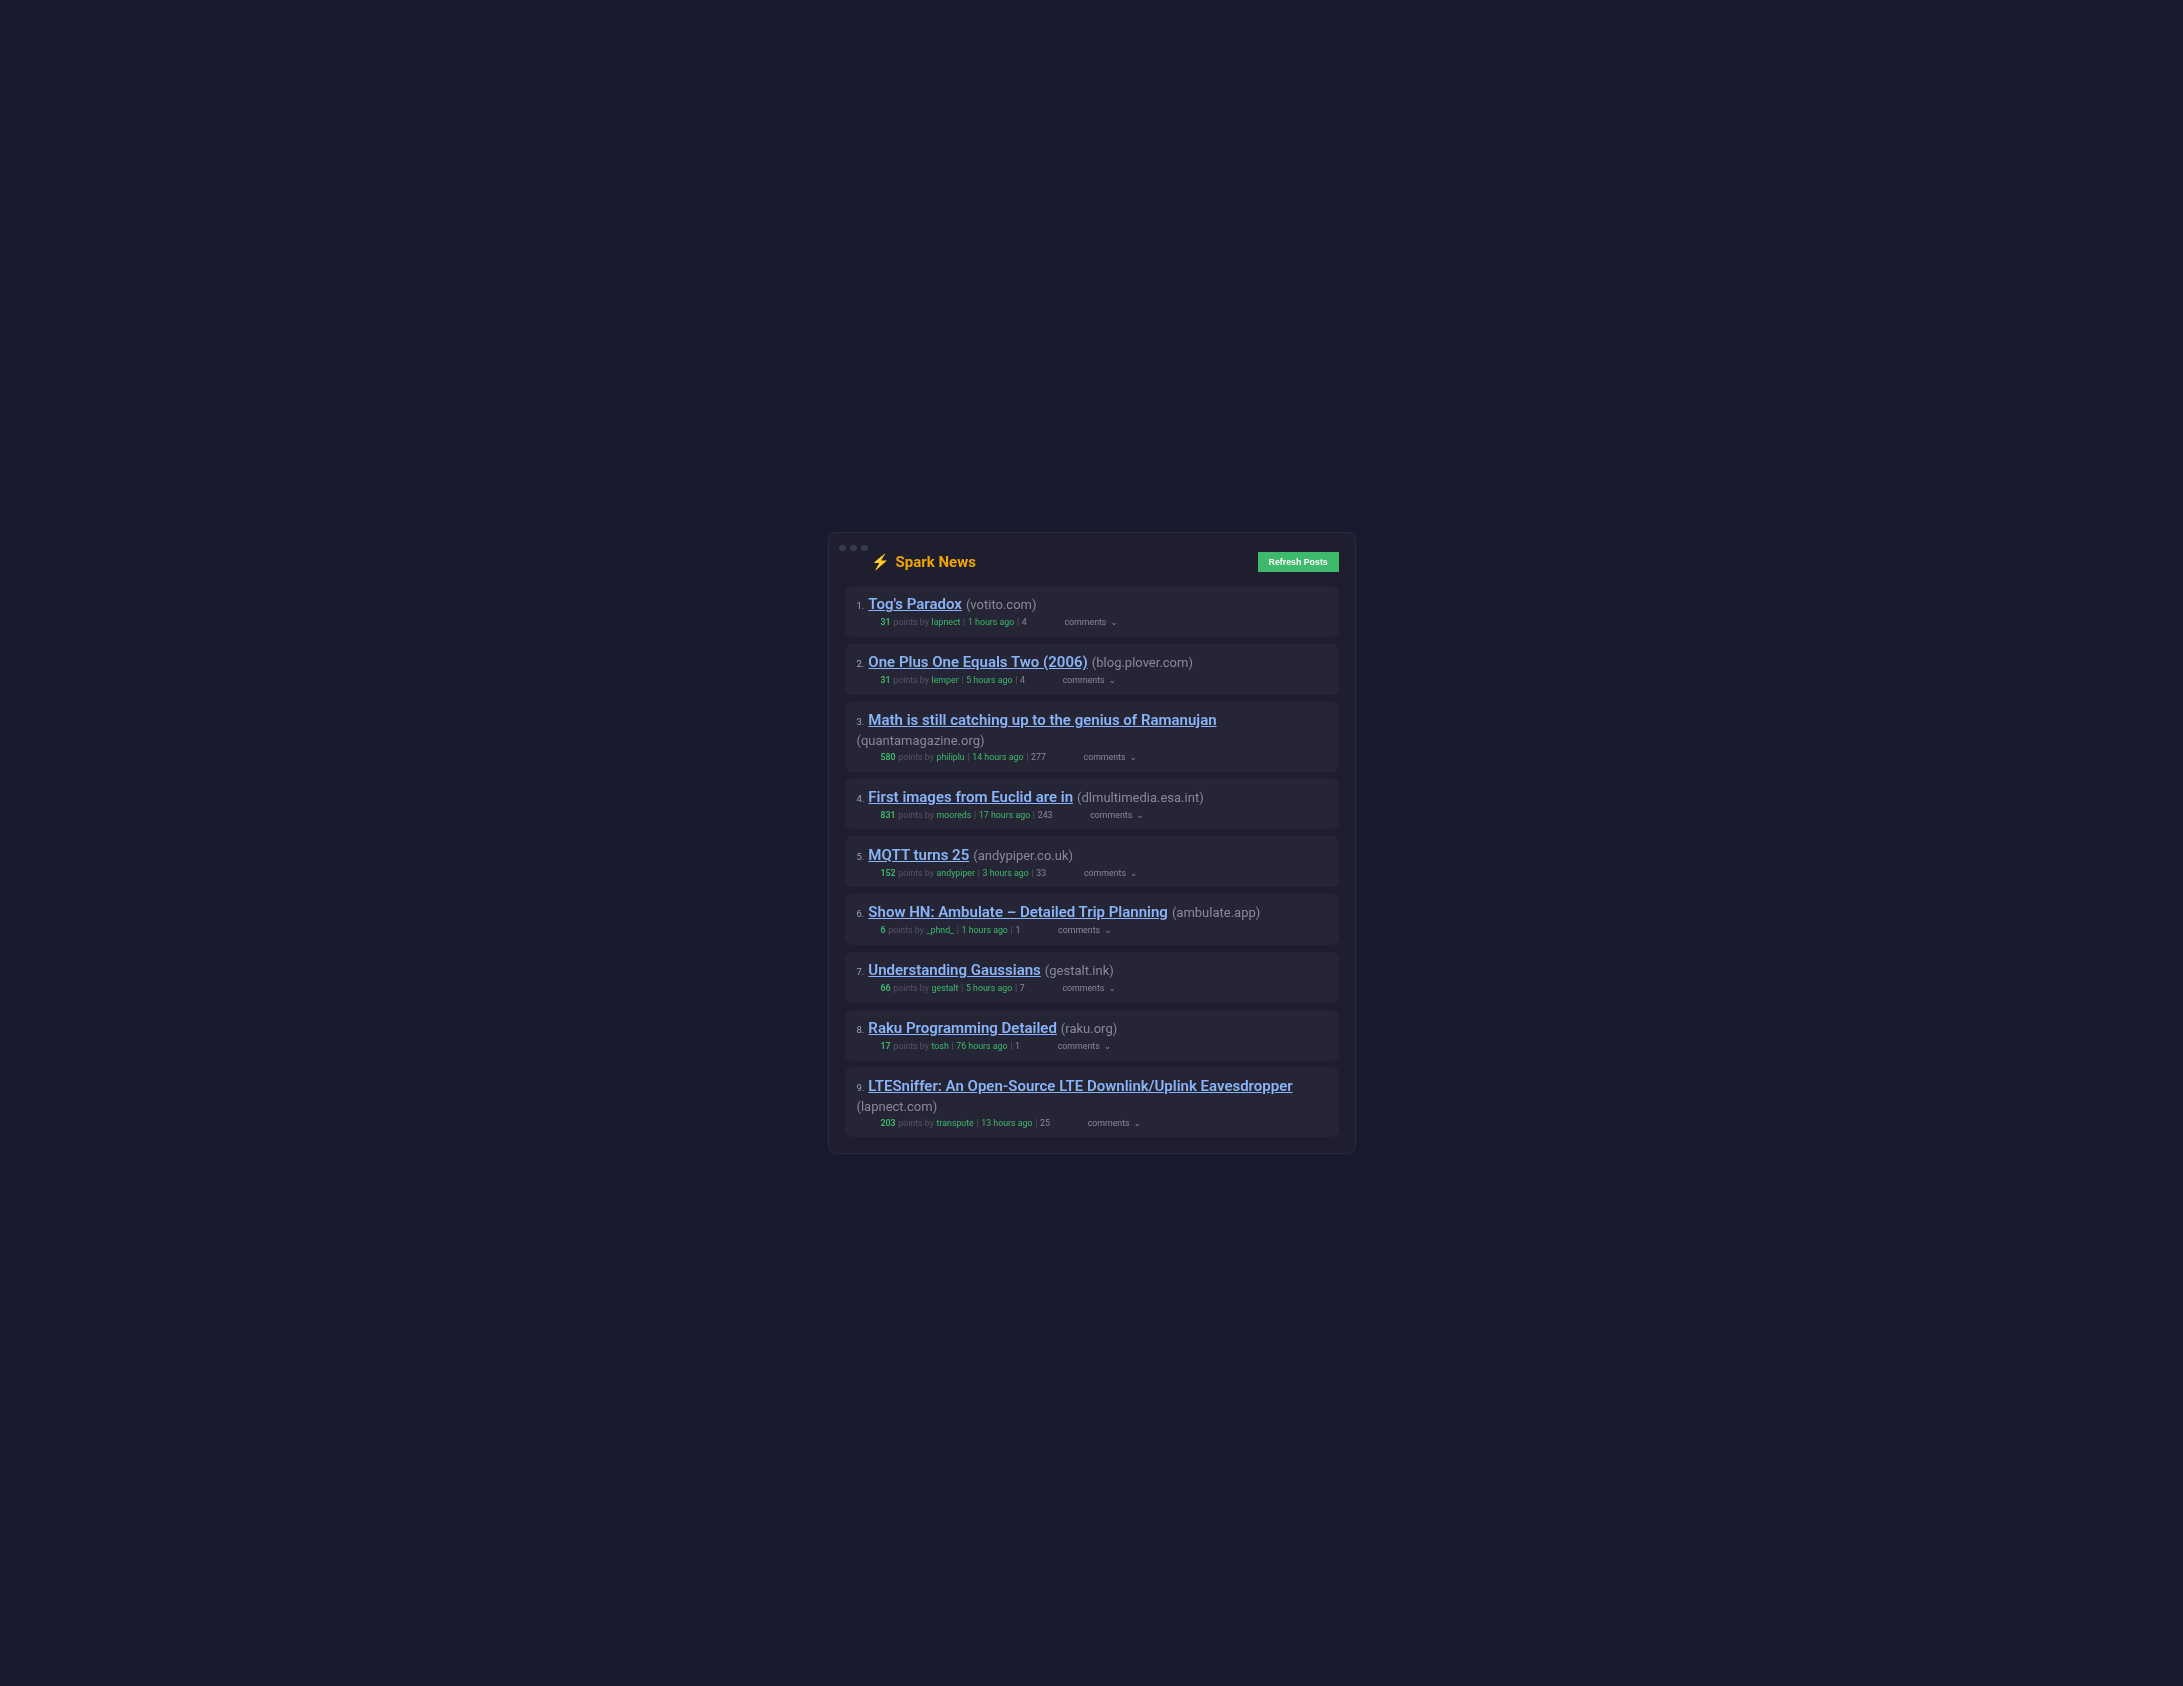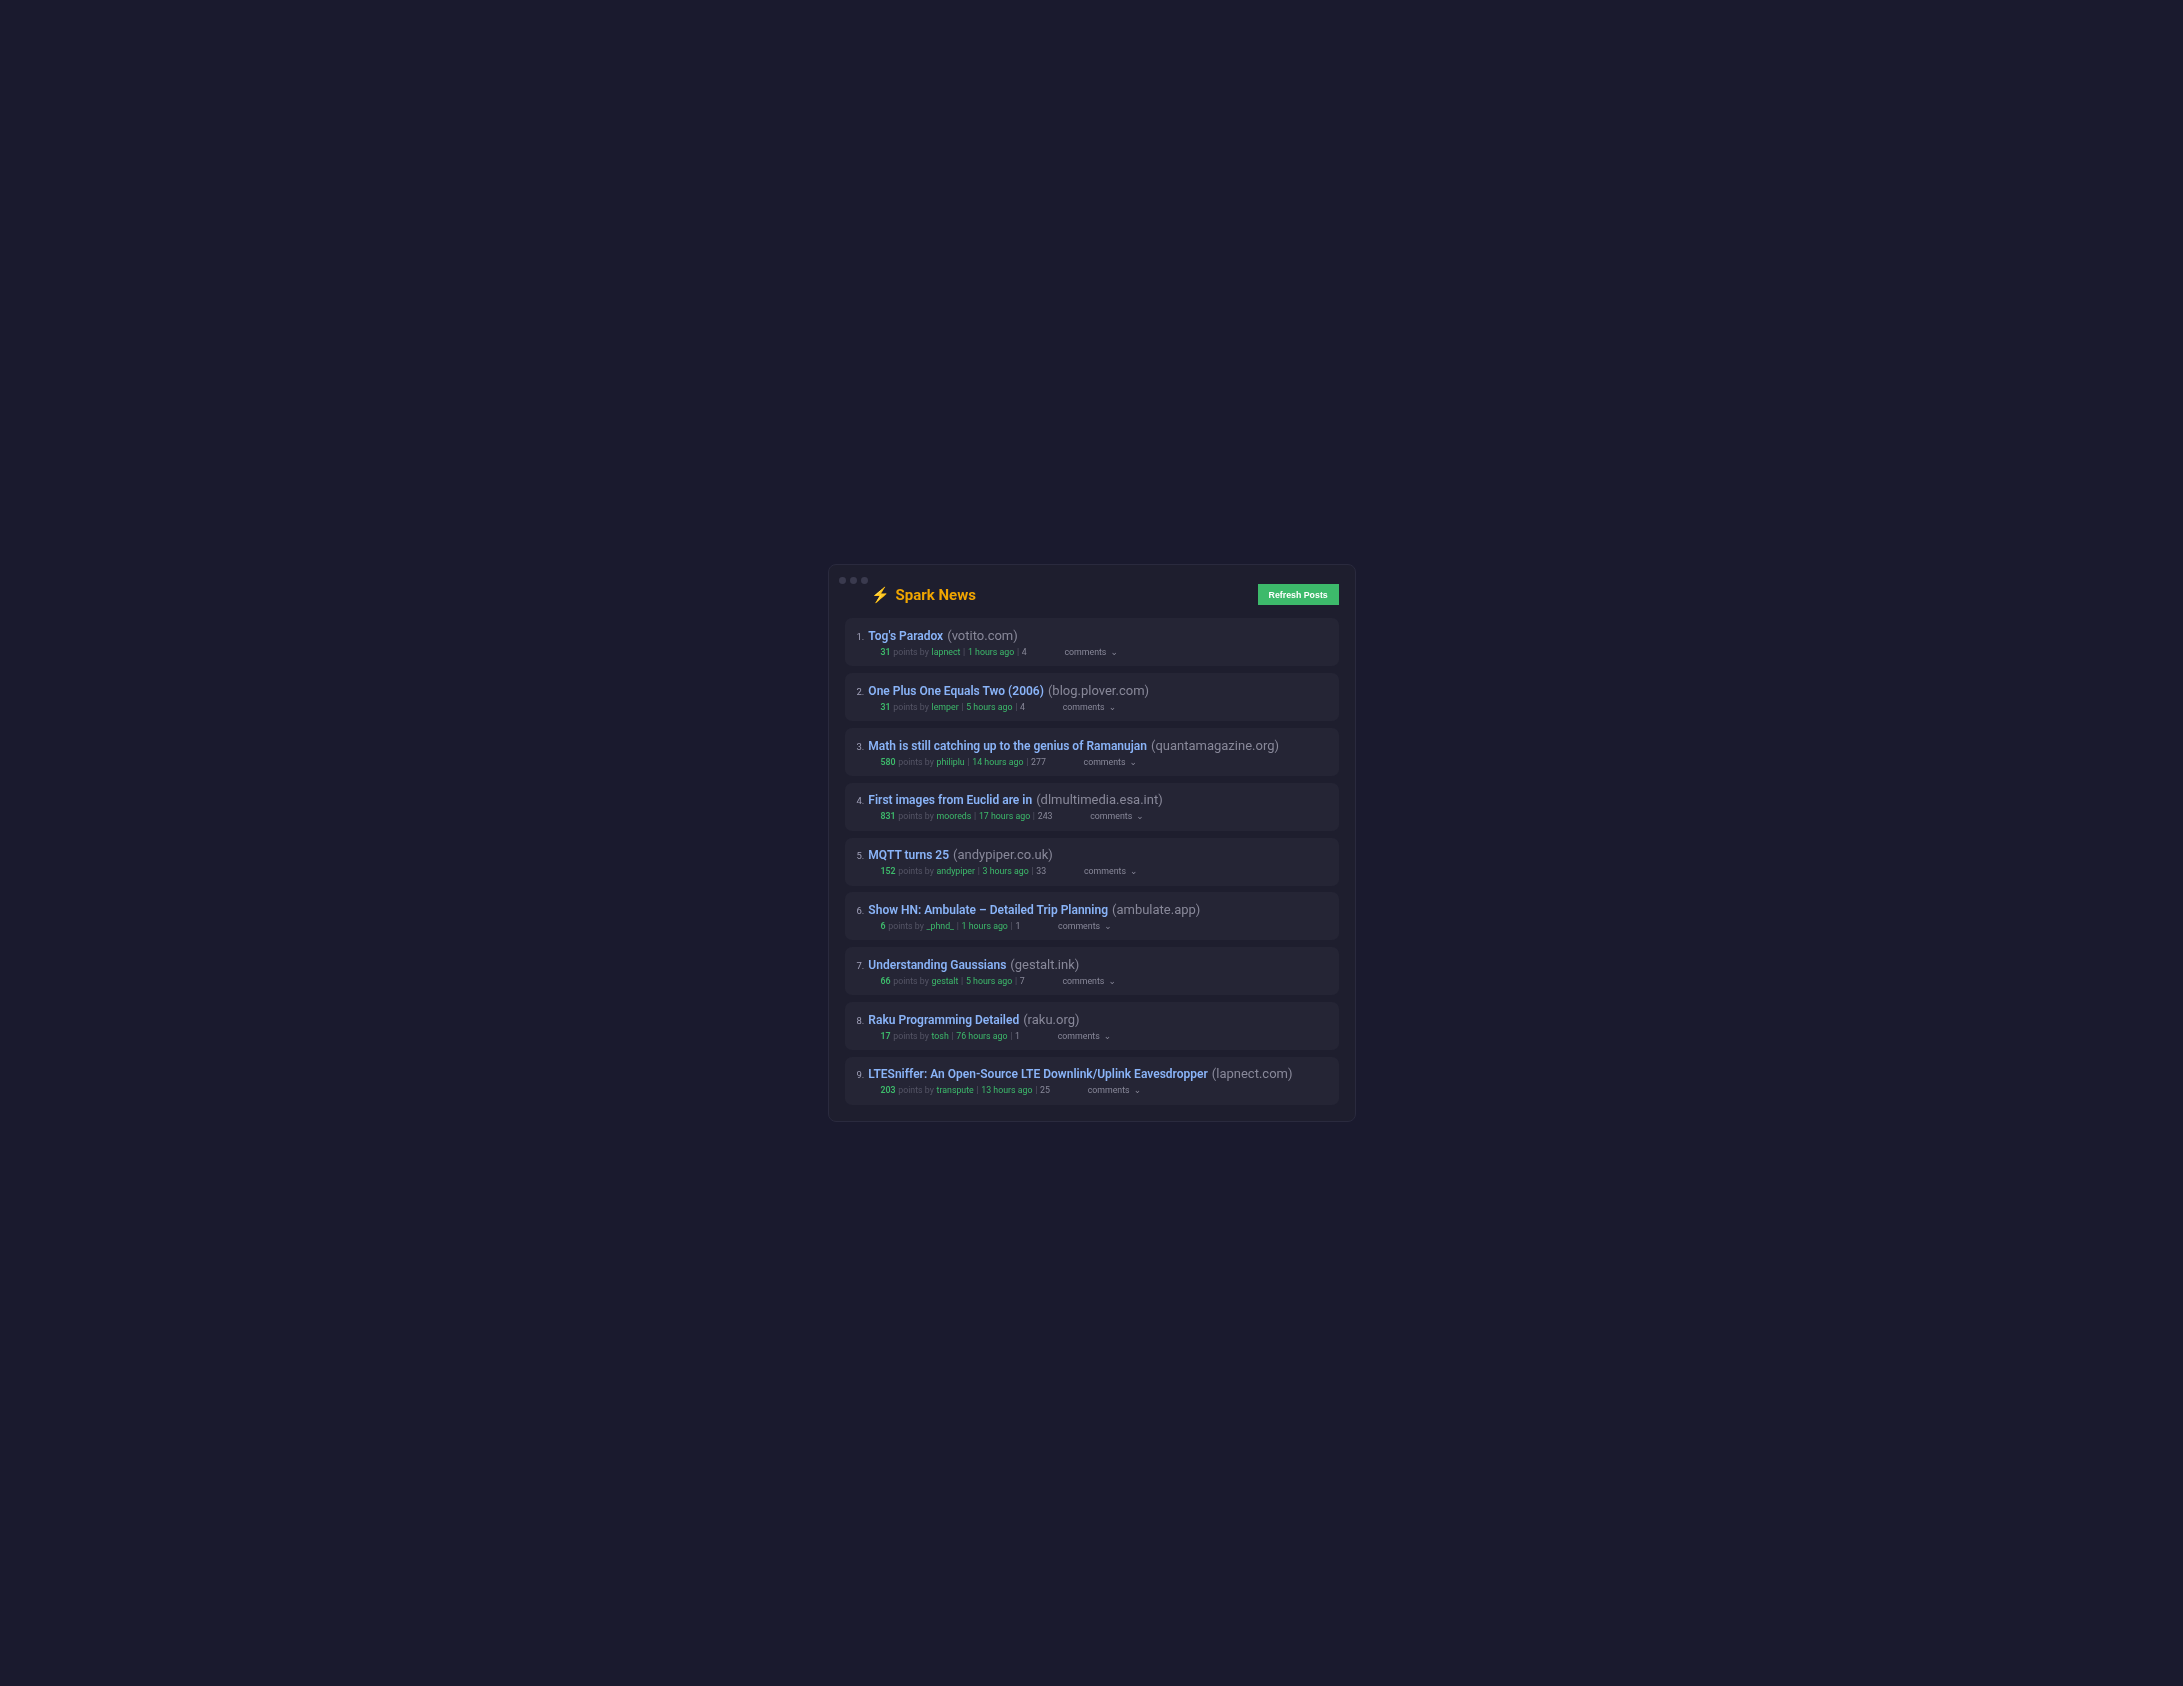--- a/index.html
+++ b/index.html
@@ -95,21 +95,22 @@
       flex-wrap: wrap;
     }
 
     .post-number {
       color: #a0a0b8;
       font-size: 9.5px;
     }
 
     .post-link {
       color: #8ab4f8;
-      font-size: 12px;
+      text-decoration: underline;
+      font-size: 15px;
       font-weight: 600;
       cursor: pointer;
     }
 
     .post-domain {
       color: #888899;
       font-size: 13px;
     }
 
     .post-meta {

